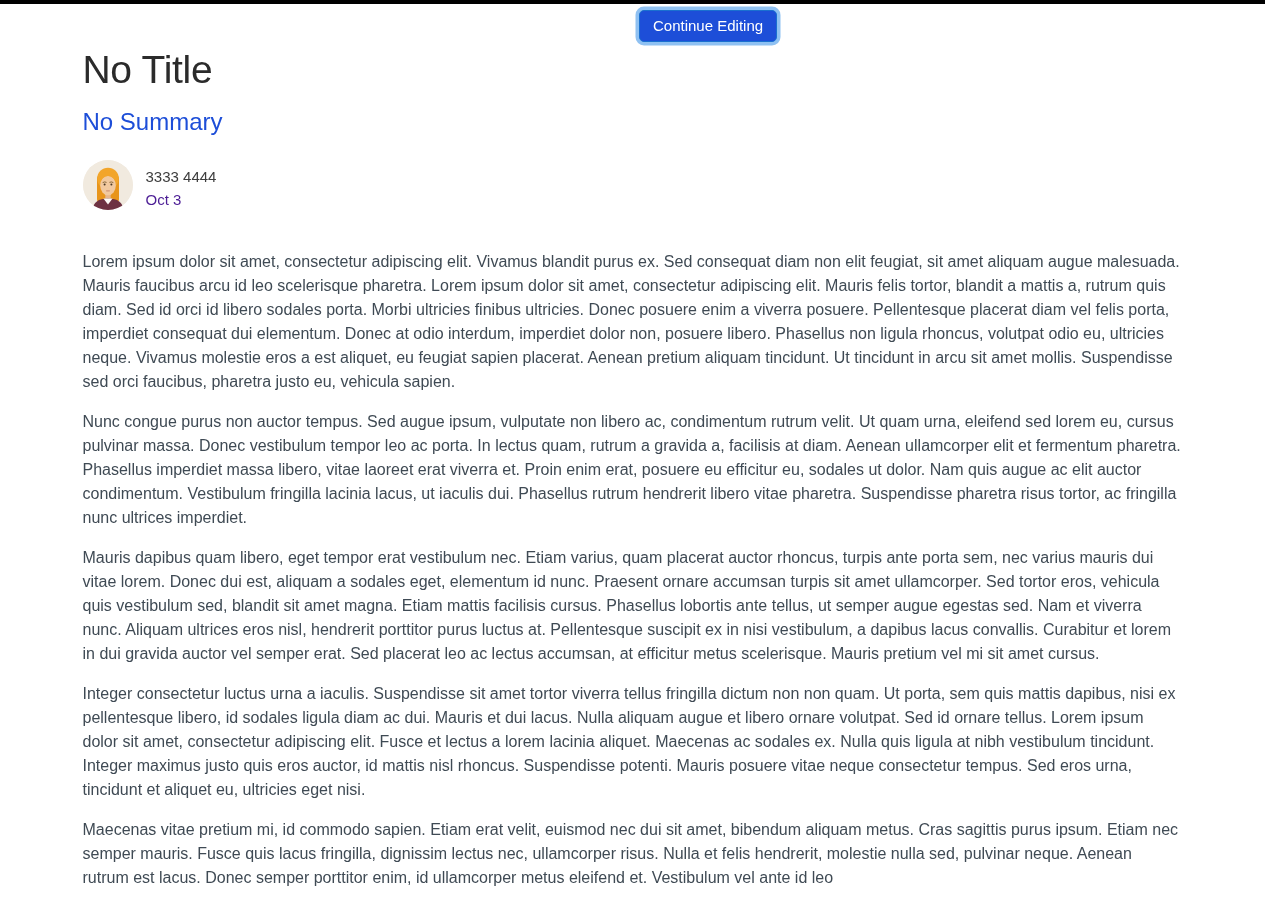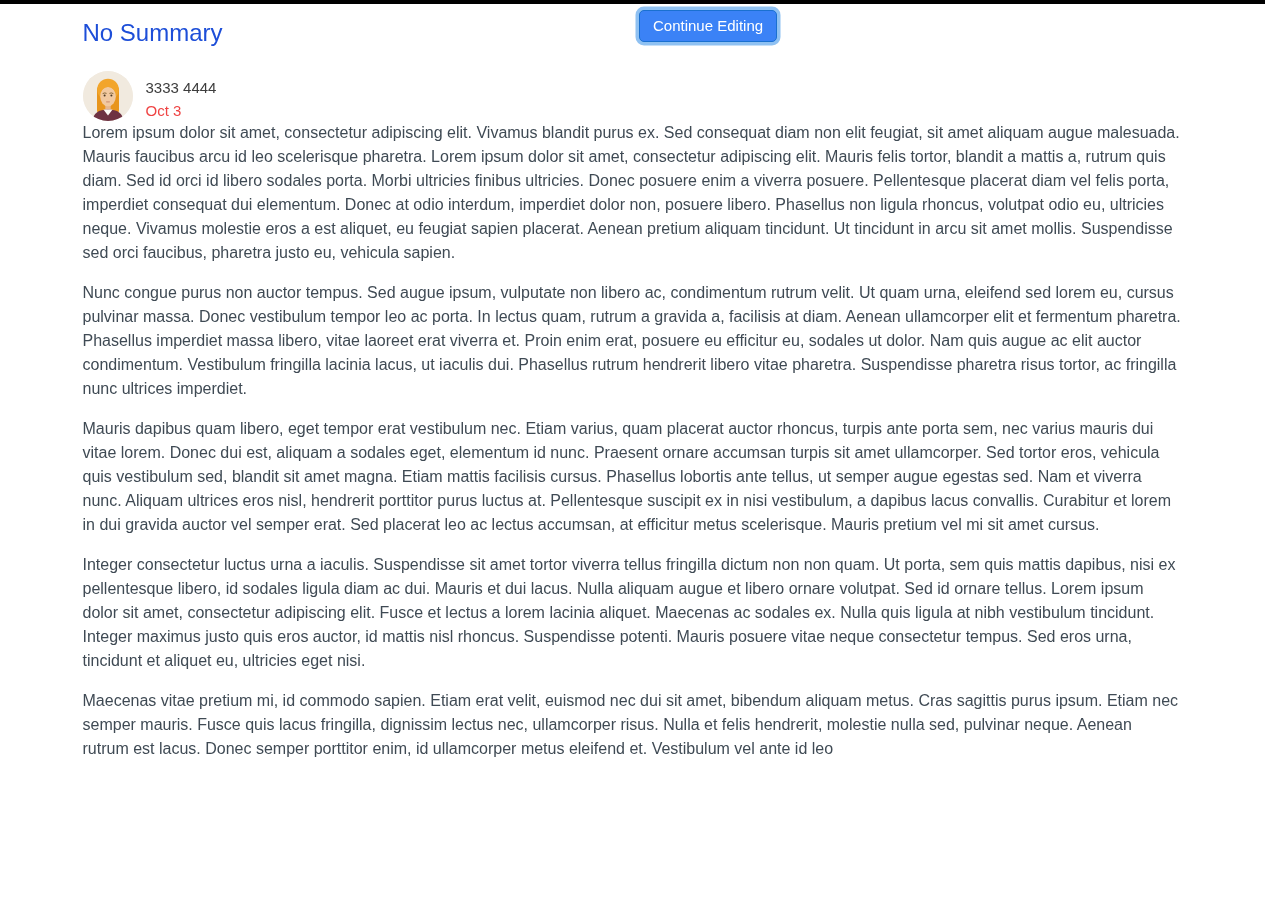--- a/index.html
+++ b/index.html
@@ -6,21 +6,21 @@
   html, body { margin: 0; padding: 0; }
   body {
     width: 1265px; height: 921px; overflow: hidden;
     background: #ffffff;
     font-family: "Liberation Sans", sans-serif;
     position: relative;
   }
   .top-bar { height: 4px; width: 100%; background: #000000; }
   .edit-btn {
     position: absolute; left: 639px; top: 10px;
-    background: #3b82f6; color: #ffffff;
+    background: #1d4ed8; color: #ffffff;
     font-family: "Liberation Sans", sans-serif;
     font-size: 15px; line-height: 1;
     padding: 7px 13px 8px;
     border: 1px solid #1a70d0; border-radius: 5px;
     box-shadow: 0 0 0 3.5px #8fc1f2;
     cursor: pointer;
   }
   .container { width: 1100px; margin: 0 auto; }
   .post-title {
     margin: 44px 0 0; font-size: 39px; font-weight: 400;
@@ -33,36 +33,37 @@
   .byline {
     margin-top: 23px; display: flex; align-items: flex-end;
   }
   .avatar {
     width: 50px; height: 50px; border-radius: 50%;
     overflow: hidden; flex: 0 0 auto; background: #f1eadf;
   }
   .avatar svg { display: block; }
   .byline-meta { margin-left: 13px; }
   .author-name { font-size: 15px; color: #3d3d3d; line-height: 20px; }
-  .post-date { font-size: 15px; color: #ef4444; line-height: 20px; margin-top: 3px; }
-  .post-body { }
+  .post-date { font-size: 15px; color: #4c1d95; line-height: 20px; margin-top: 3px; }
+  .post-body { margin-top: 40px; }
   .post-body p {
     margin: 0 0 16px; font-size: 16px; line-height: 24px;
     color: #3f4a54; text-align: left;
   }
 </style>
 </head>
 <body>
 
 <div class="top-bar"></div>
 
 <button type="button" class="edit-btn">Continue Editing</button>
 
 <div class="container">
 
+  <h1 class="post-title">No Title</h1>
 
   <h2 class="post-summary">No Summary</h2>
 
   <div class="byline">
     <div class="avatar">
       <svg width="50" height="50" viewBox="0 0 50 50" aria-hidden="true">
         <circle cx="25" cy="25" r="25" fill="#f1eadf"></circle>
         <rect x="14" y="15" width="22" height="28" rx="4" fill="#e8951c"></rect>
         <circle cx="25" cy="18.5" r="10.8" fill="#f2a52b"></circle>
         <rect x="22.3" y="31" width="5.4" height="8" fill="#e7b78d"></rect>

